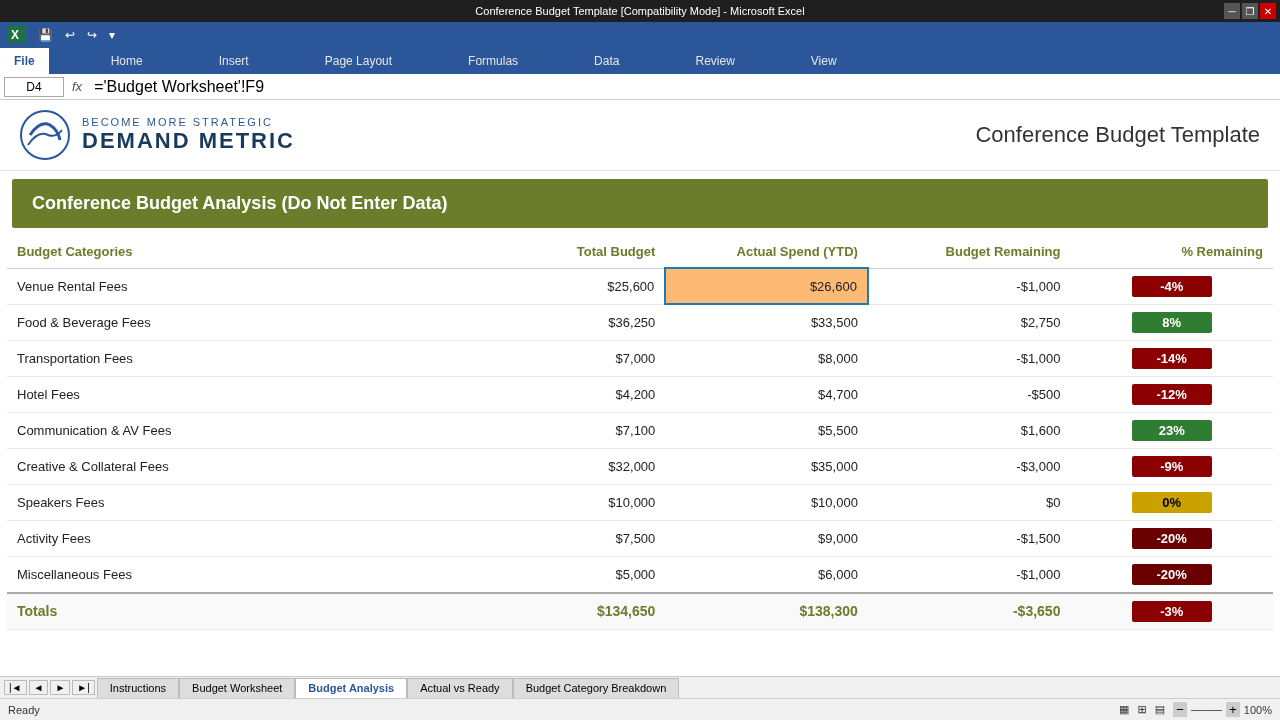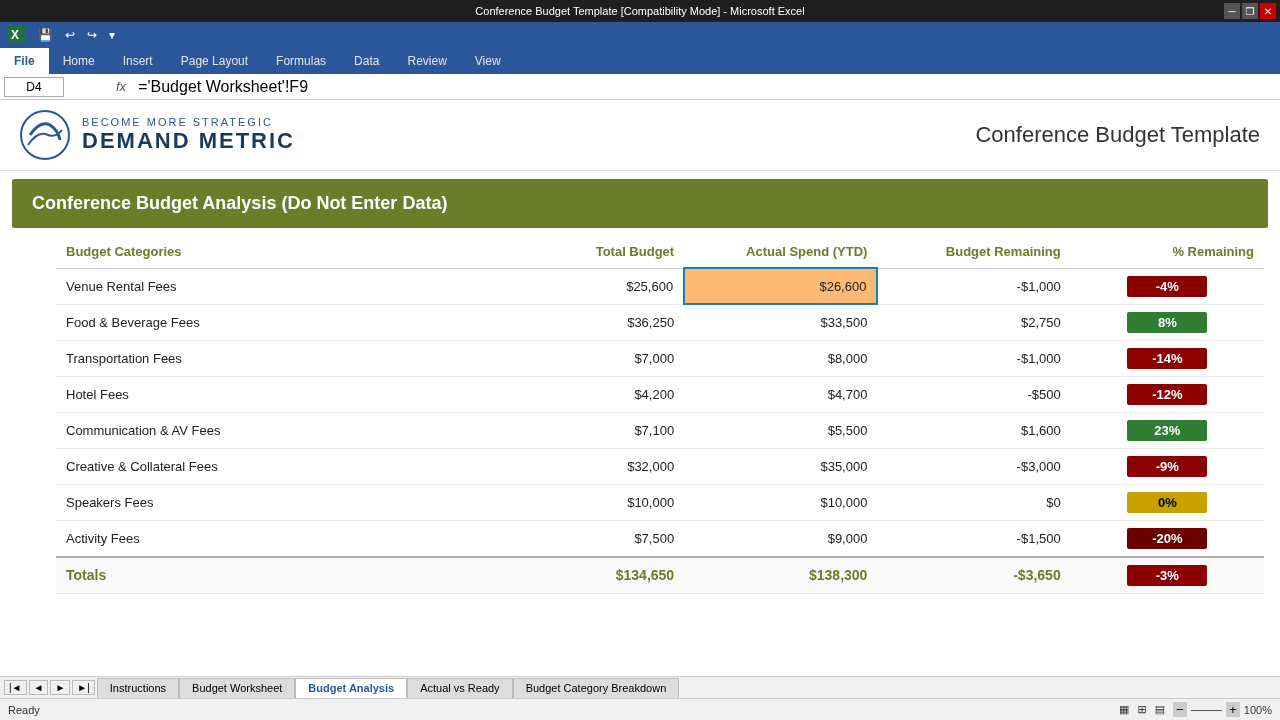--- a/index.html
+++ b/index.html
@@ -53,20 +53,21 @@
       cursor: pointer;
       padding: 2px 4px;
     }
 
     
     .ribbon-tabs {
       background: #2b579a;
       display: flex;
       height: 26px;
       align-items: center;
+      gap: 48px;
     }
     .ribbon-tab {
       padding: 4px 14px;
       font-size: 12px;
       cursor: pointer;
       color: #e5e5e5;
       height: 100%;
       display: flex;
       align-items: center;
     }
@@ -92,21 +93,20 @@
       height: 20px;
       font-size: 12px;
       padding: 0 4px;
       text-align: center;
     }
     .fx-label {
       font-style: italic;
       color: #555;
       font-size: 13px;
       padding: 0 4px;
-      margin-left: 44px;
     }
     .formula-input {
       flex: 1;
       border: none;
       font-size: 16px;
       outline: none;
       padding: 0 4px;
     }
 
     
@@ -166,23 +166,22 @@
       border-radius: 2px;
     }
     .banner-text {
       color: #fff;
       font-size: 18px;
       font-weight: bold;
     }
 
     
     .table-container {
-      padding: 0 16px;
+      padding: 0 7px;
       overflow: hidden;
-      margin-left: 40px;
     }
     table {
       width: 100%;
       border-collapse: collapse;
       table-layout: fixed;
     }
     .col-category { width: 38%; }
     .col-budget { width: 14%; }
     .col-actual { width: 16%; }
     .col-remaining { width: 16%; }
@@ -446,20 +445,29 @@
   </tr>
           <tr>
     <td class="left">Activity Fees</td>
     <td>$7,500</td>
     <td class="">$9,000</td>
     <td>-$1,500</td>
     <td style="text-align:center;">
       <span class="percent-badge badge-darkred">-20%</span>
     </td>
   </tr>
+          <tr>
+    <td class="left">Miscellaneous Fees</td>
+    <td>$5,000</td>
+    <td class="">$6,000</td>
+    <td>-$1,000</td>
+    <td style="text-align:center;">
+      <span class="percent-badge badge-darkred">-20%</span>
+    </td>
+  </tr>
           <tr class="totals-row">
   <td class="left">Totals</td>
   <td>$134,650</td>
   <td>$138,300</td>
   <td>-$3,650</td>
   <td style="text-align:center;">
     <span class="percent-badge badge-red">-3%</span>
   </td>
 </tr>
         </tbody>

